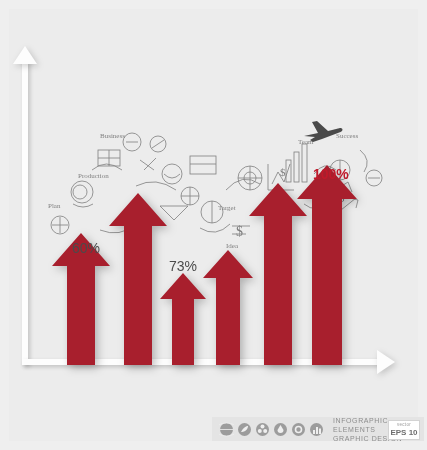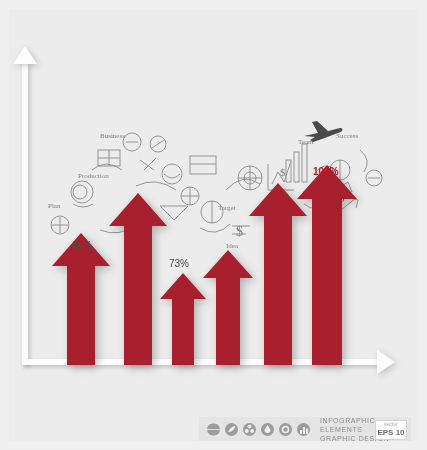--- a/index.html
+++ b/index.html
@@ -64,31 +64,31 @@
     opacity:.75;
   }
   
   .bar{
     position:absolute;
     bottom:85px;
   }
   .bar svg{display:block;filter:drop-shadow(3px 3px 4px rgba(0,0,0,.25));}
   .bar-label{
     position:absolute;
-    font-size:10px;
+    font-size:14px;
     color:#4b4b4b;
     white-space:nowrap;
   }
   .bar-label.red{color:#c01a2b;font-weight:bold;}
   
   .plane{position:absolute;left:302px;top:118px;}
   
   .bottom-strip{
     position:absolute;
-    left:199px;top:417px;
+    left:212px;top:417px;
     width:212px;height:24px;
     background:#e4e4e4;
     display:flex;align-items:center;
   }
   .strip-icons{
     display:flex;align-items:center;gap:3px;
     padding-left:7px;
   }
   .strip-icons svg{display:block;}
   .strip-text{

